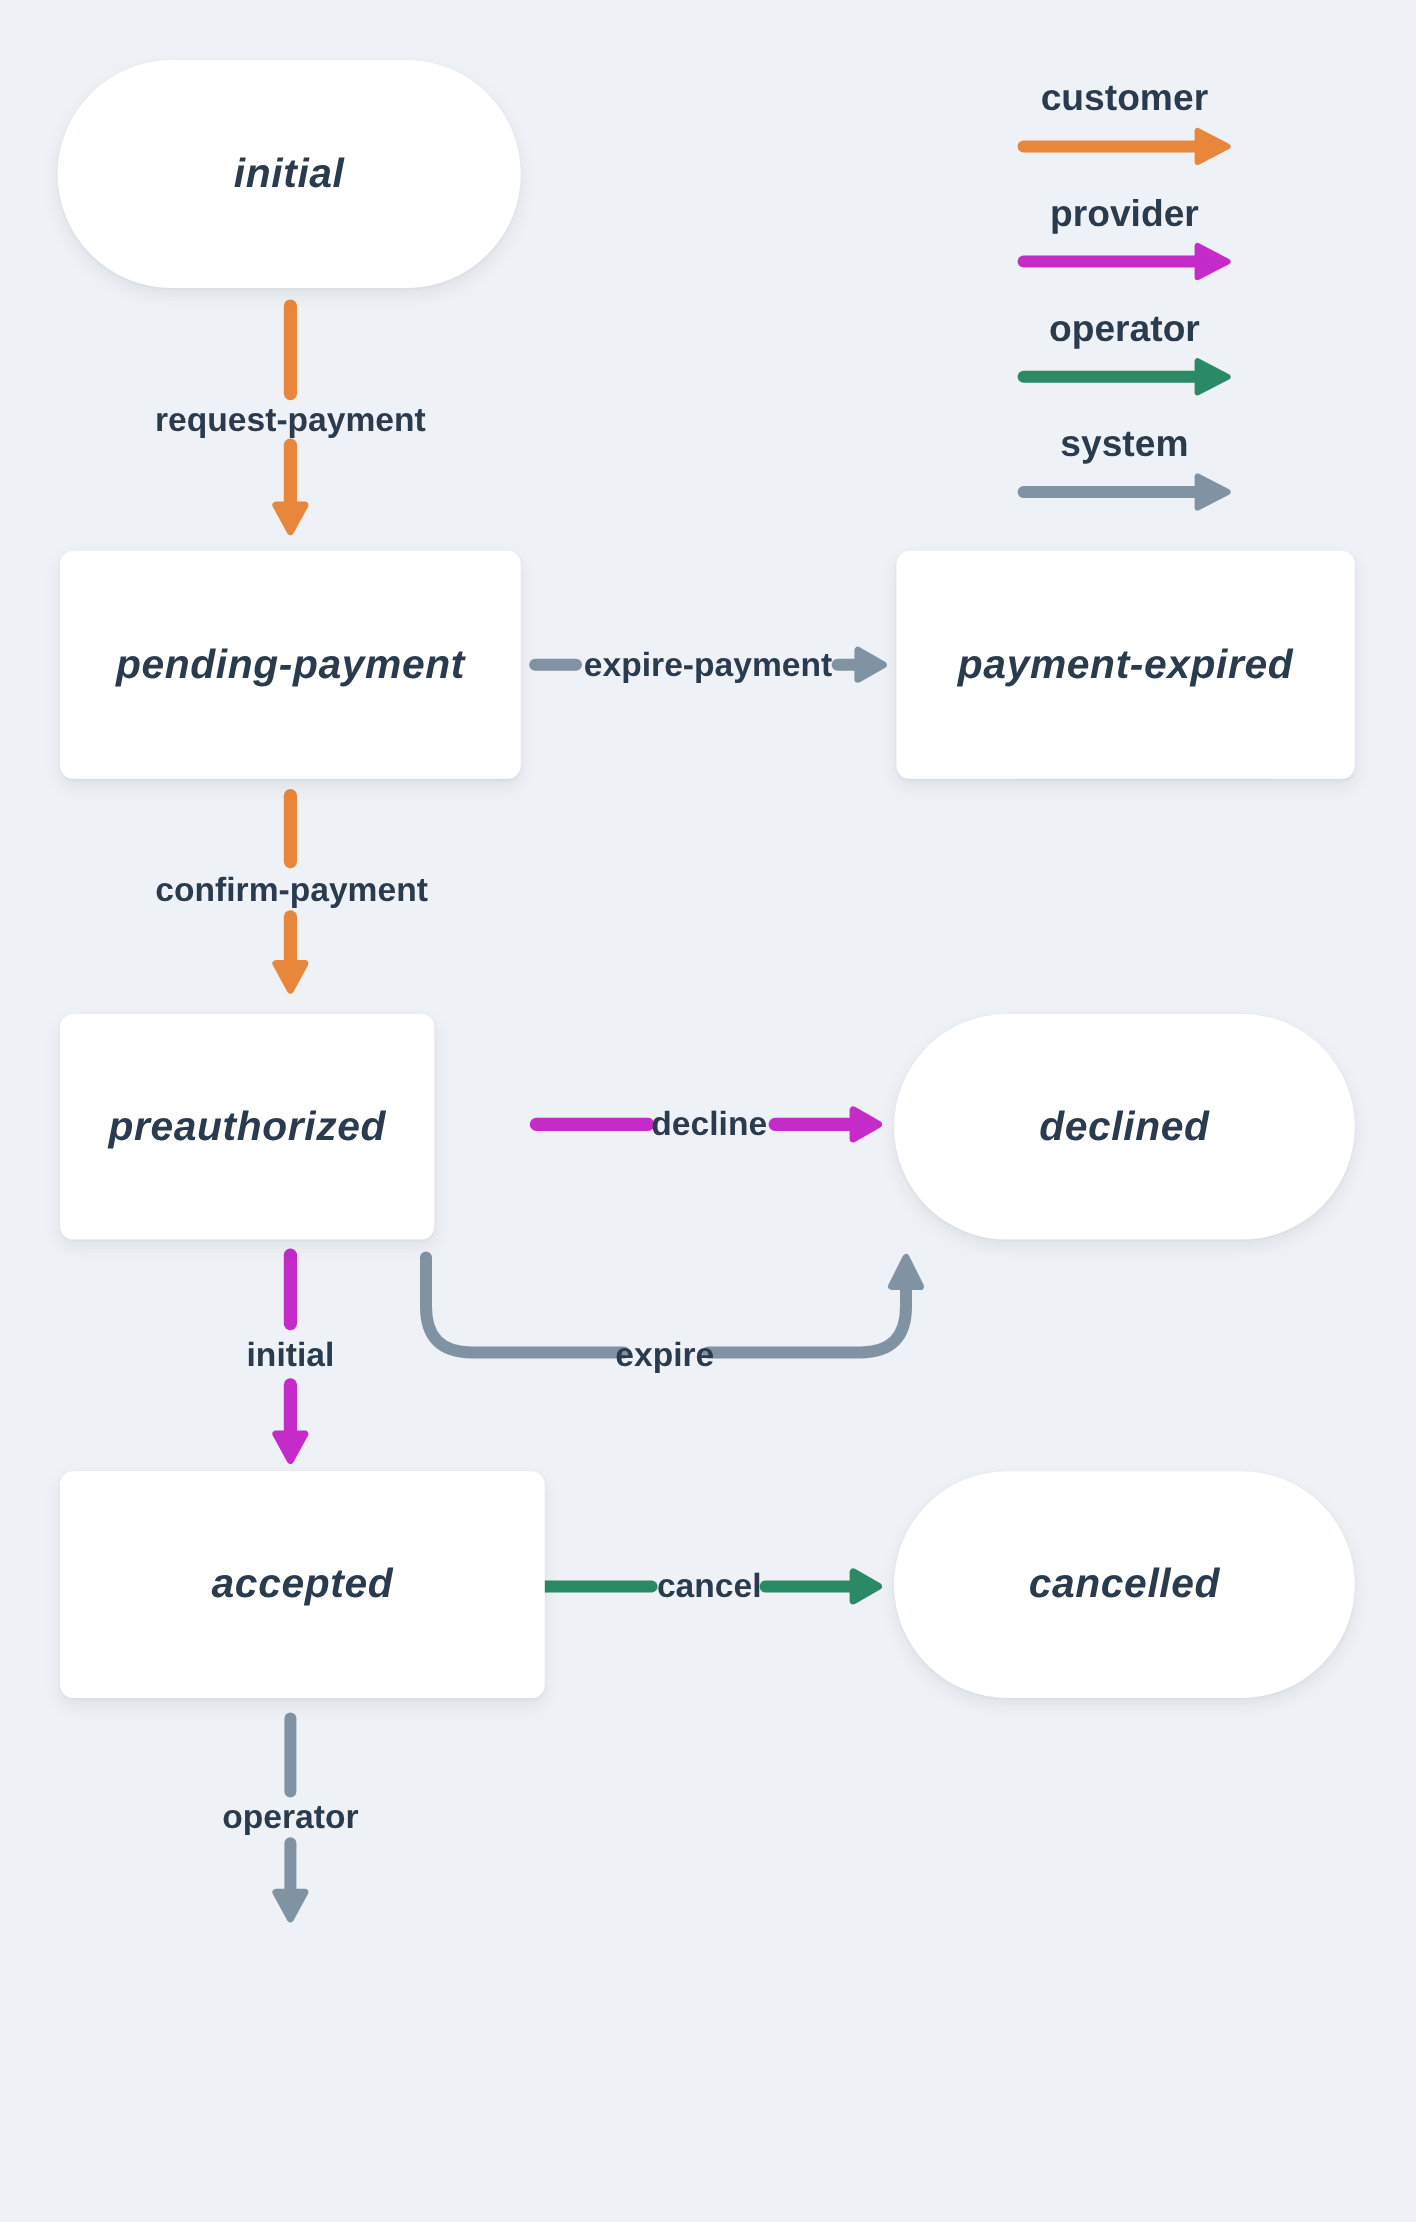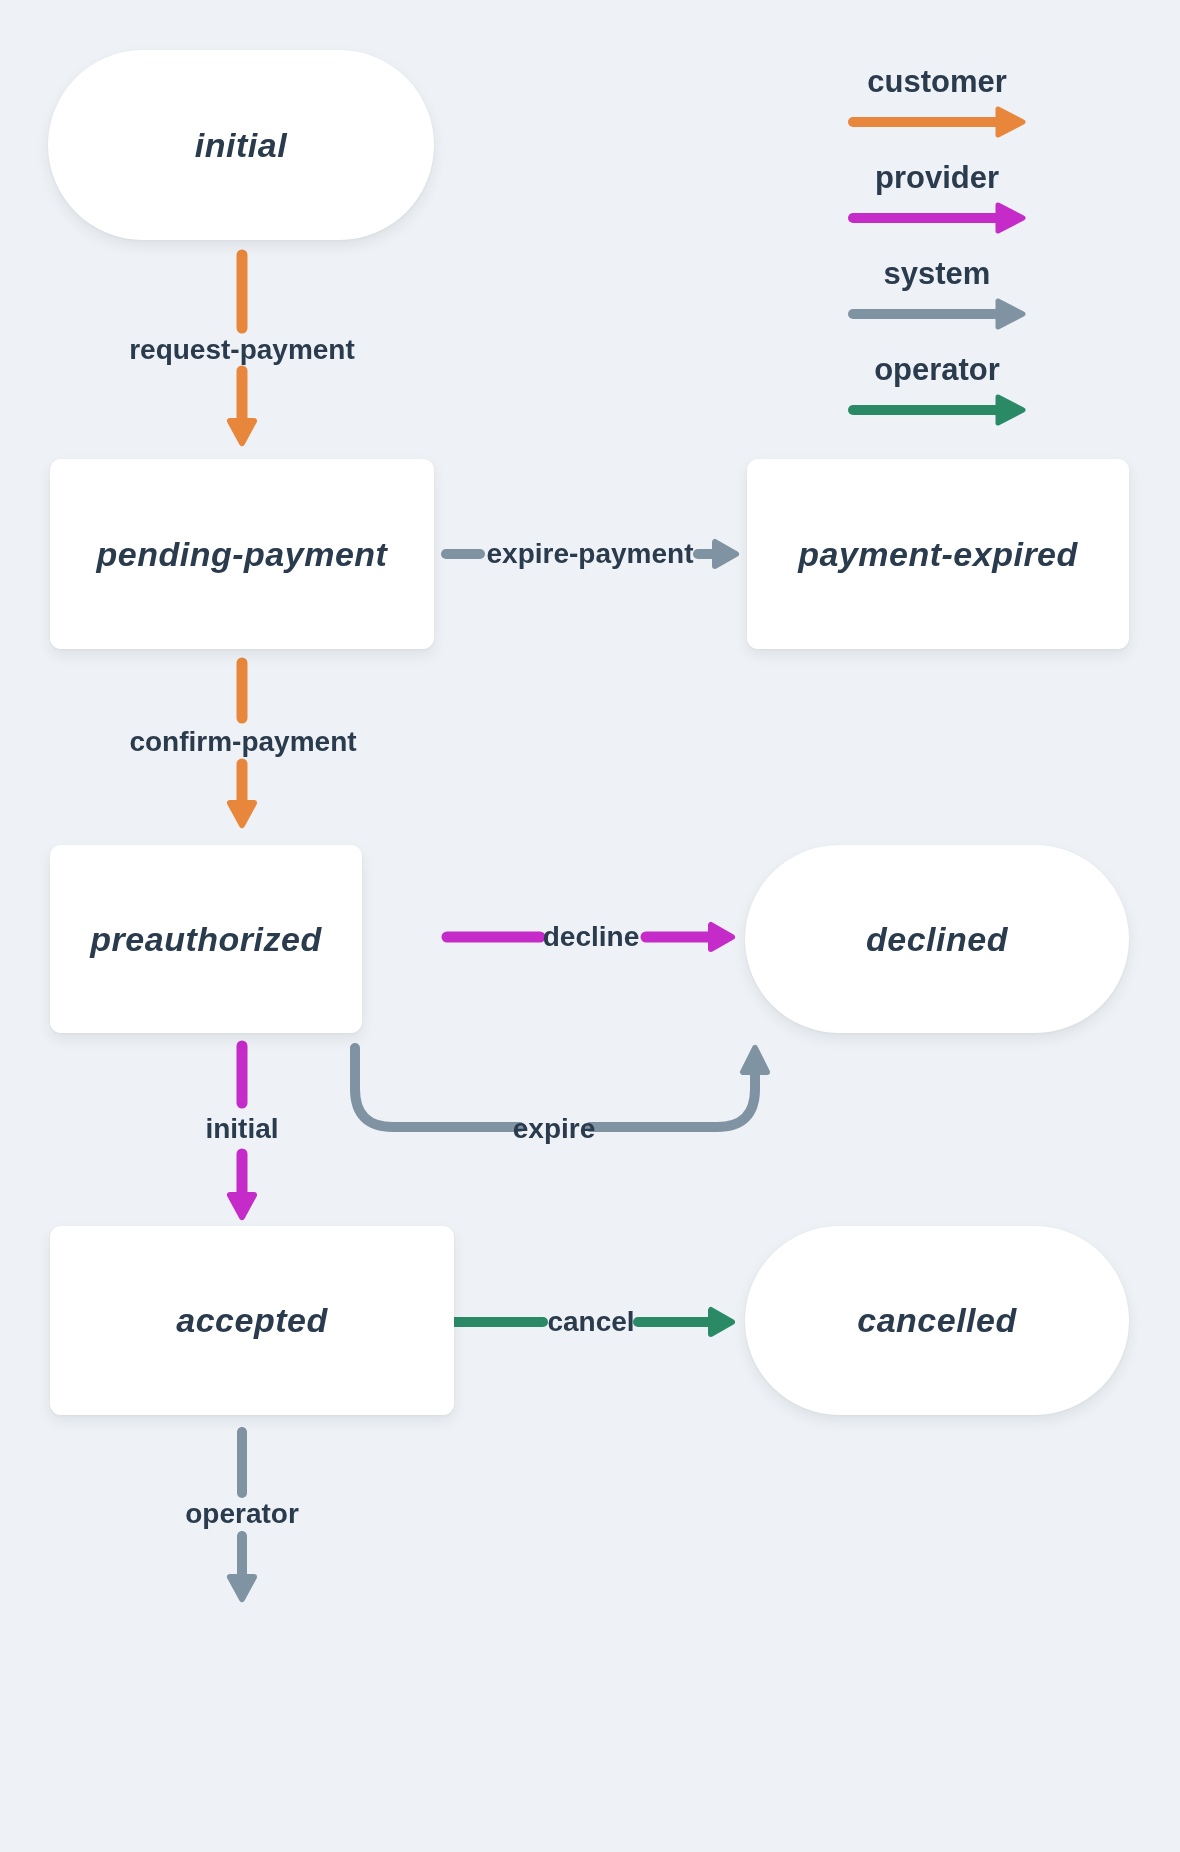--- a/index.html
+++ b/index.html
@@ -177,28 +177,28 @@
       </svg>
     </div>
     <div class="legend-row">
       <div class="legend-label">provider</div>
       <svg class="legend-arrow" viewBox="0 0 180 36">
         <line class="stroke-provider" x1="6" y1="18" x2="149" y2="18"></line>
         <polygon class="fill-provider" points="176,18 151,5 151,31"></polygon>
       </svg>
     </div>
     <div class="legend-row">
+      <div class="legend-label">operator</div>
+      <svg class="legend-arrow" viewBox="0 0 180 36">
+        <line class="stroke-operator" x1="6" y1="18" x2="149" y2="18"></line>
+        <polygon class="fill-operator" points="176,18 151,5 151,31"></polygon>
+      </svg>
+    </div>
+    <div class="legend-row">
       <div class="legend-label">system</div>
       <svg class="legend-arrow" viewBox="0 0 180 36">
         <line class="stroke-system" x1="6" y1="18" x2="149" y2="18"></line>
         <polygon class="fill-system" points="176,18 151,5 151,31"></polygon>
       </svg>
     </div>
-    <div class="legend-row">
-      <div class="legend-label">operator</div>
-      <svg class="legend-arrow" viewBox="0 0 180 36">
-        <line class="stroke-operator" x1="6" y1="18" x2="149" y2="18"></line>
-        <polygon class="fill-operator" points="176,18 151,5 151,31"></polygon>
-      </svg>
-    </div>
   </div>
 
 </div>
 
 </body></html>

